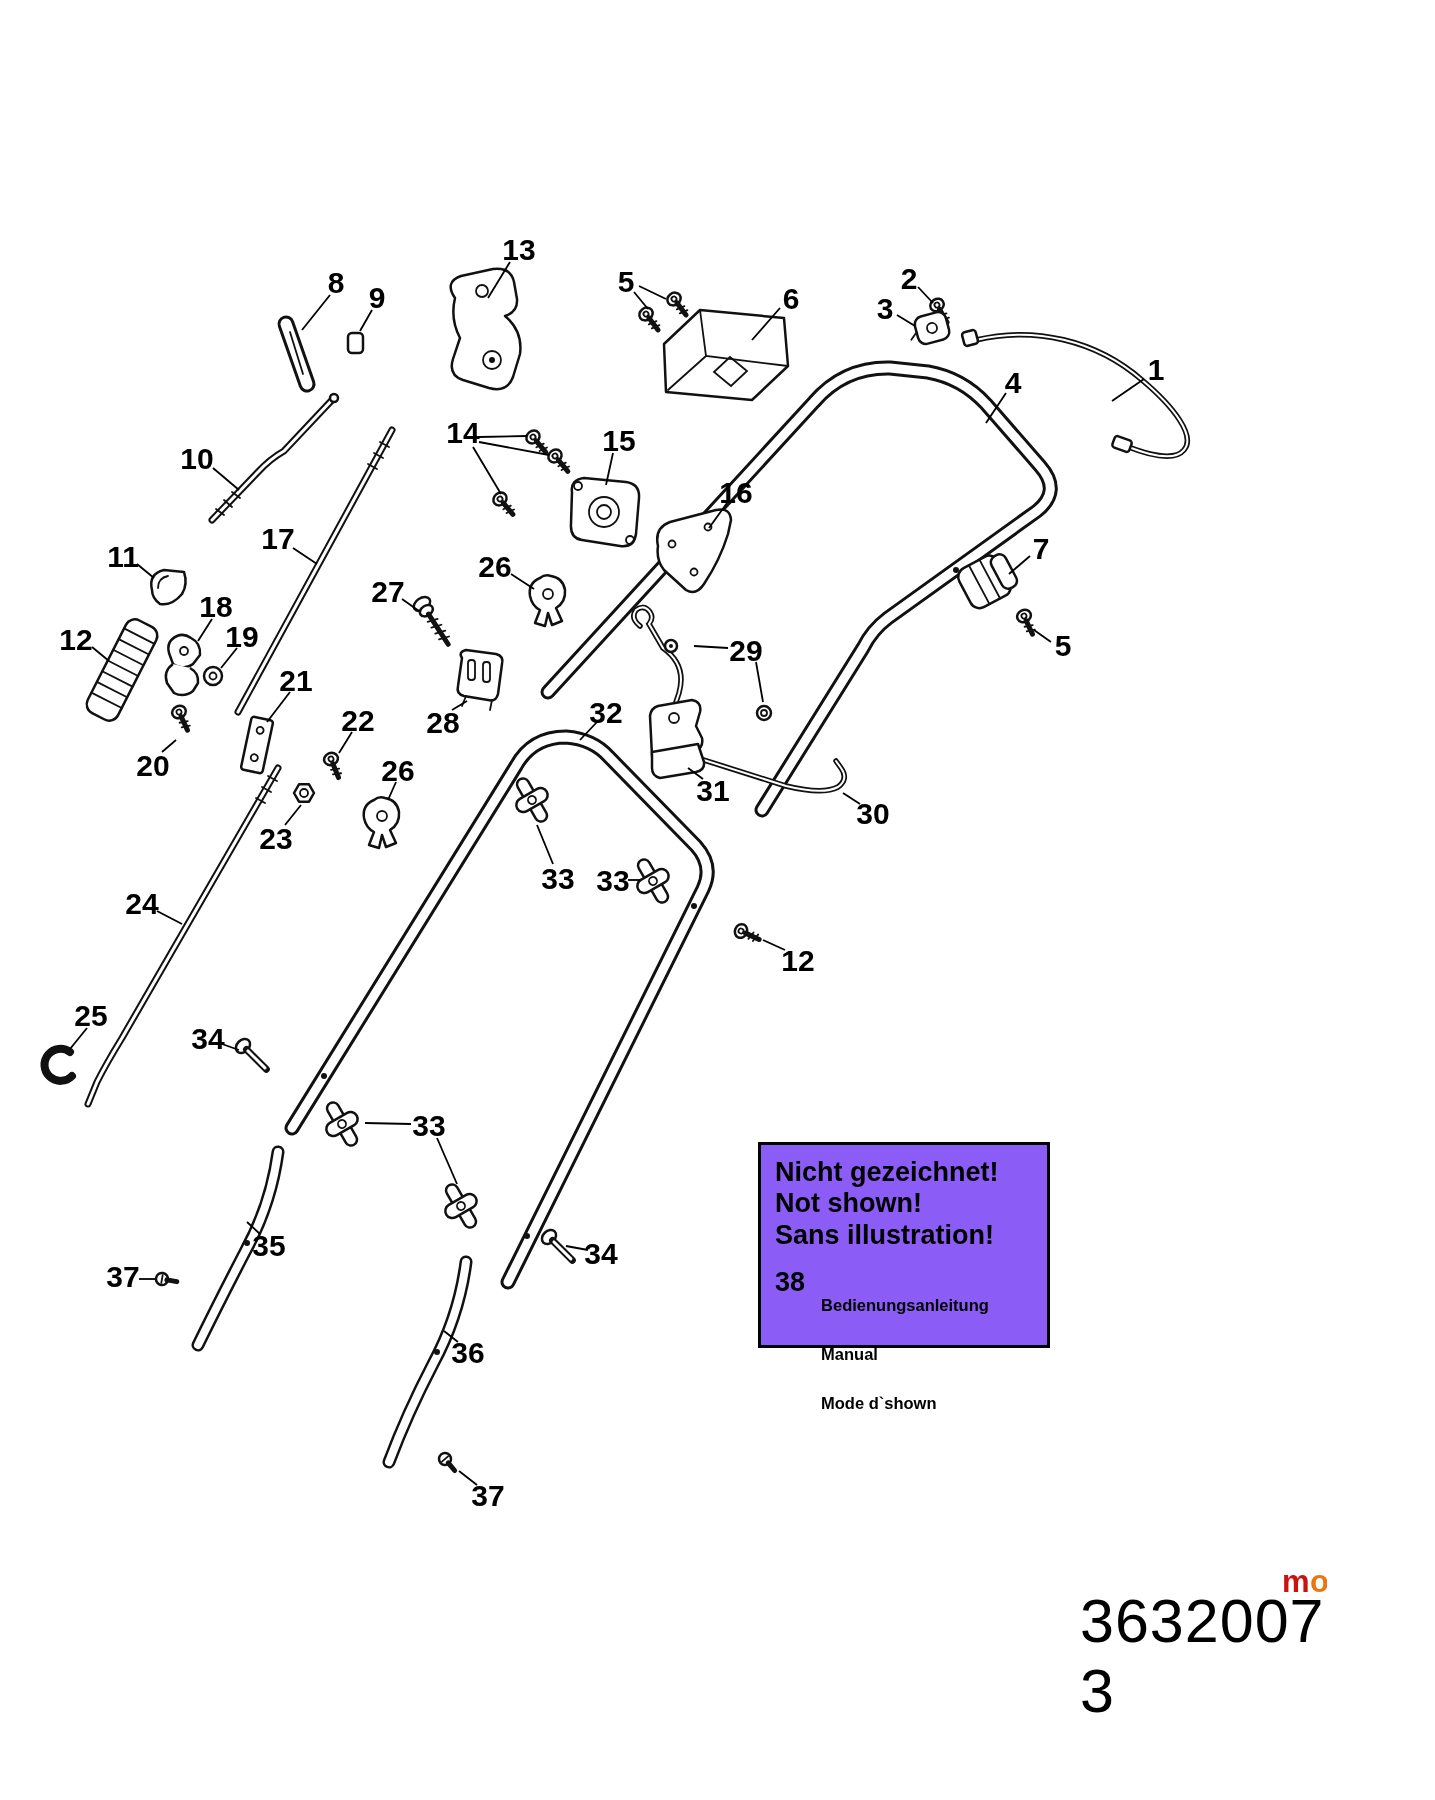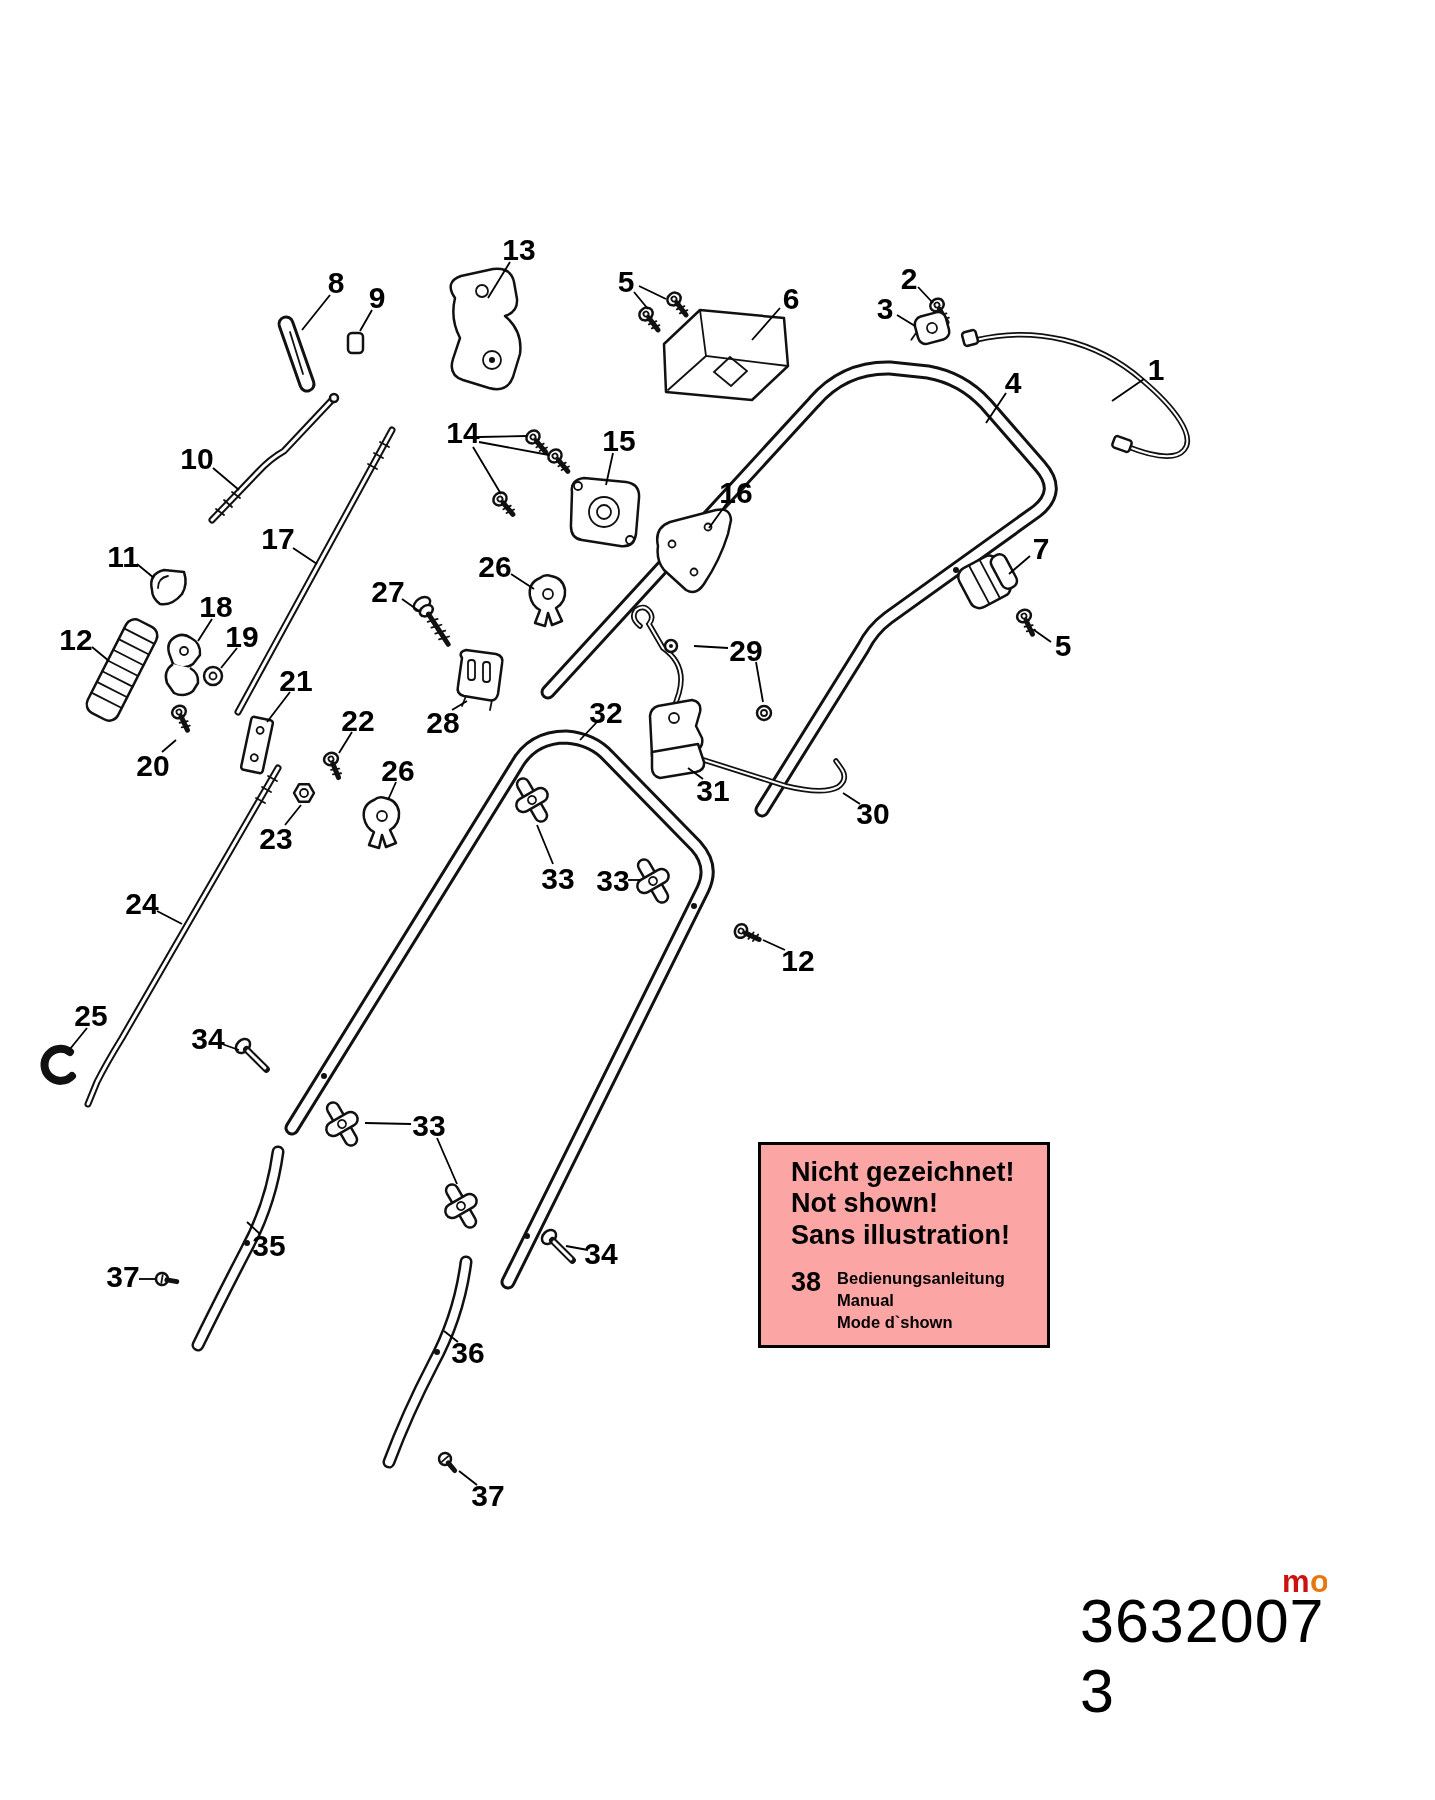--- a/index.html
+++ b/index.html
@@ -19,25 +19,25 @@
   .shaft{fill:none;stroke:#111;stroke-width:5;stroke-linecap:round;}
   .shaft7{fill:none;stroke:#111;stroke-width:7;stroke-linecap:round;}
   .shaft3w{fill:none;stroke:#fff;stroke-width:3;stroke-linecap:round;}
   .clip{fill:none;stroke:#111;stroke-width:8;stroke-linecap:round;}
   .dot{fill:#111;stroke:none;}
   .leader{stroke:#000;stroke-width:1.8;}
   .part-label{font:bold 30px "Liberation Sans",sans-serif;fill:#000;text-anchor:middle;dominant-baseline:central;}
 
   
   .note-box{position:absolute;left:758px;top:1142px;width:292px;height:206px;
-            border:3px solid #000;box-sizing:border-box;padding:12px 30px;background:#fca5a5;}
+            border:3px solid #000;box-sizing:border-box;padding:12px 14px;background:#8b5cf6;}
   .note-line{font-size:27px;font-weight:bold;line-height:1.16;}
   .note-row{display:flex;align-items:flex-start;margin-top:16px;}
   .note-num{font-size:27px;font-weight:bold;margin-right:16px;margin-top:0;}
-  .note-small div{font-size:16.5px;font-weight:bold;line-height:1.35;}
+  .note-small div{font-size:16.5px;font-weight:bold;line-height:1.35;margin-top:27px;}
 
   .part-number{position:absolute;left:1080px;top:1586px;font-size:61px;font-weight:normal;letter-spacing:1px;}
   .logo{position:absolute;left:1282px;top:1564px;font-size:31px;font-weight:bold;letter-spacing:.5px;}
   .logo .suffix{font-size:16px;color:#999;font-weight:bold;}
 </style>
 </head>
 <body>
 
 <div class="page">
 

